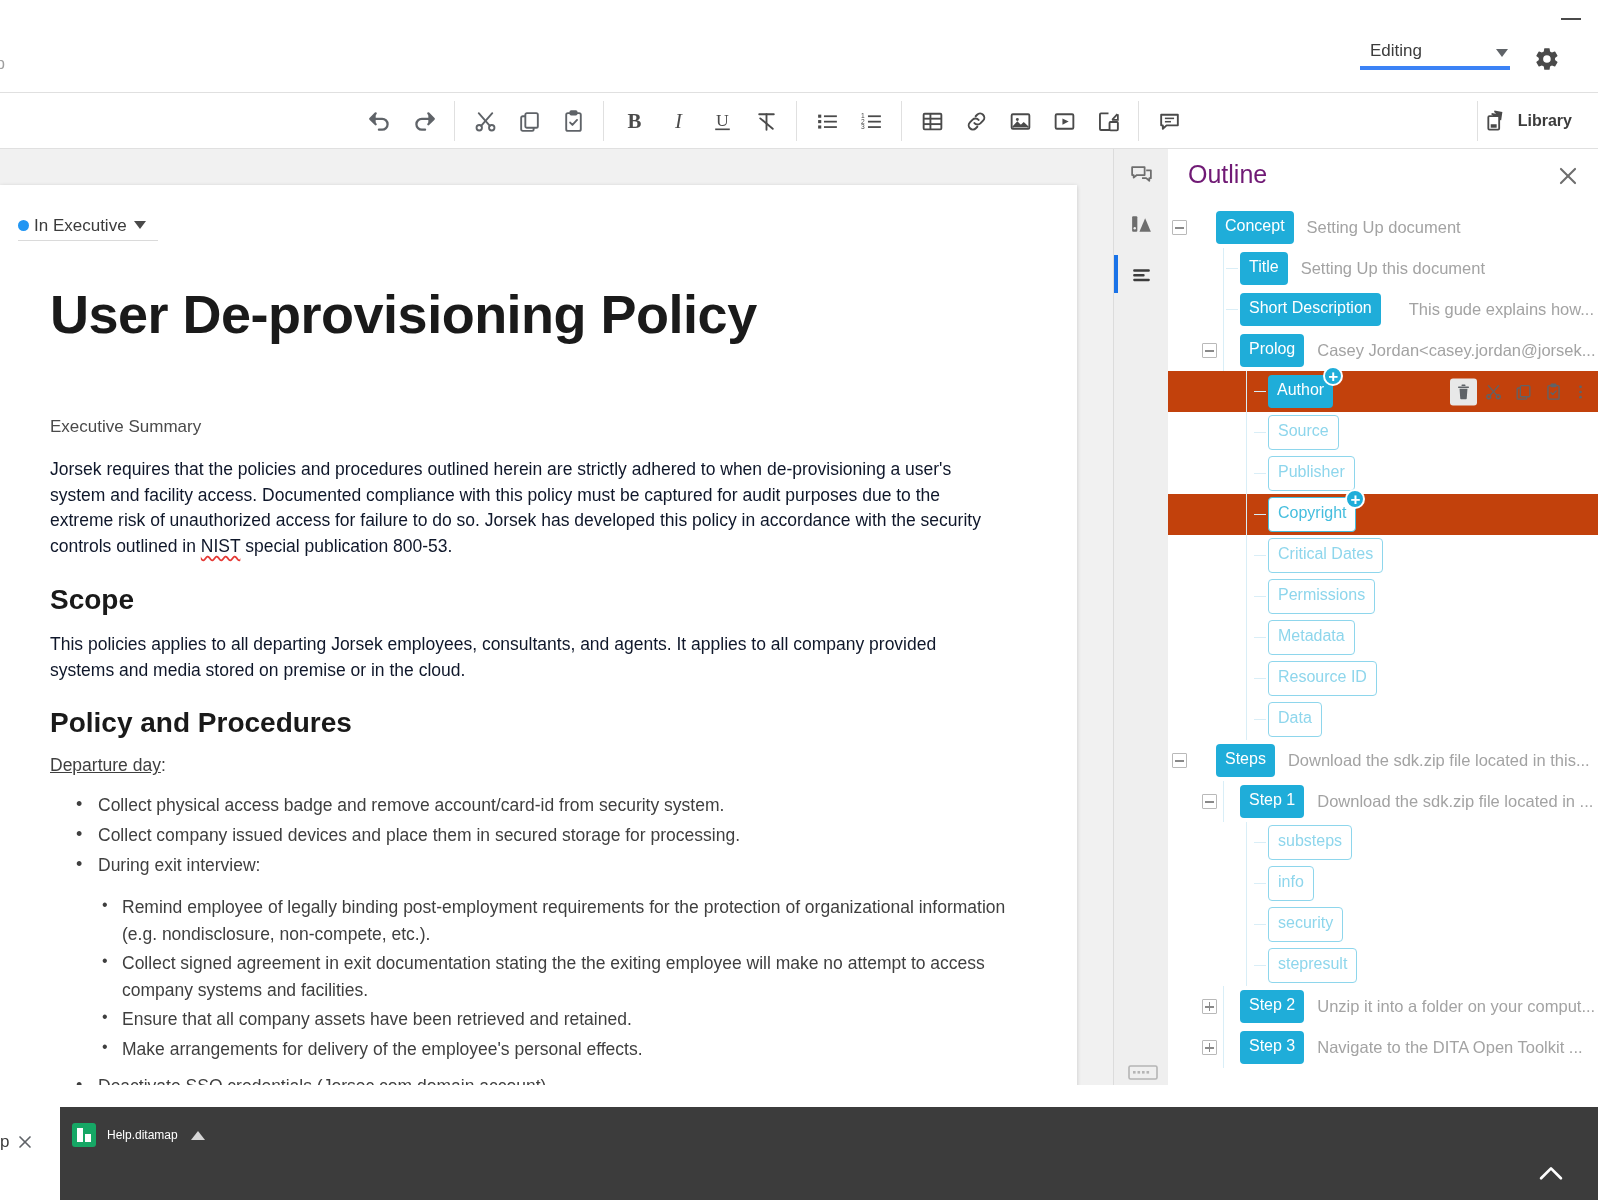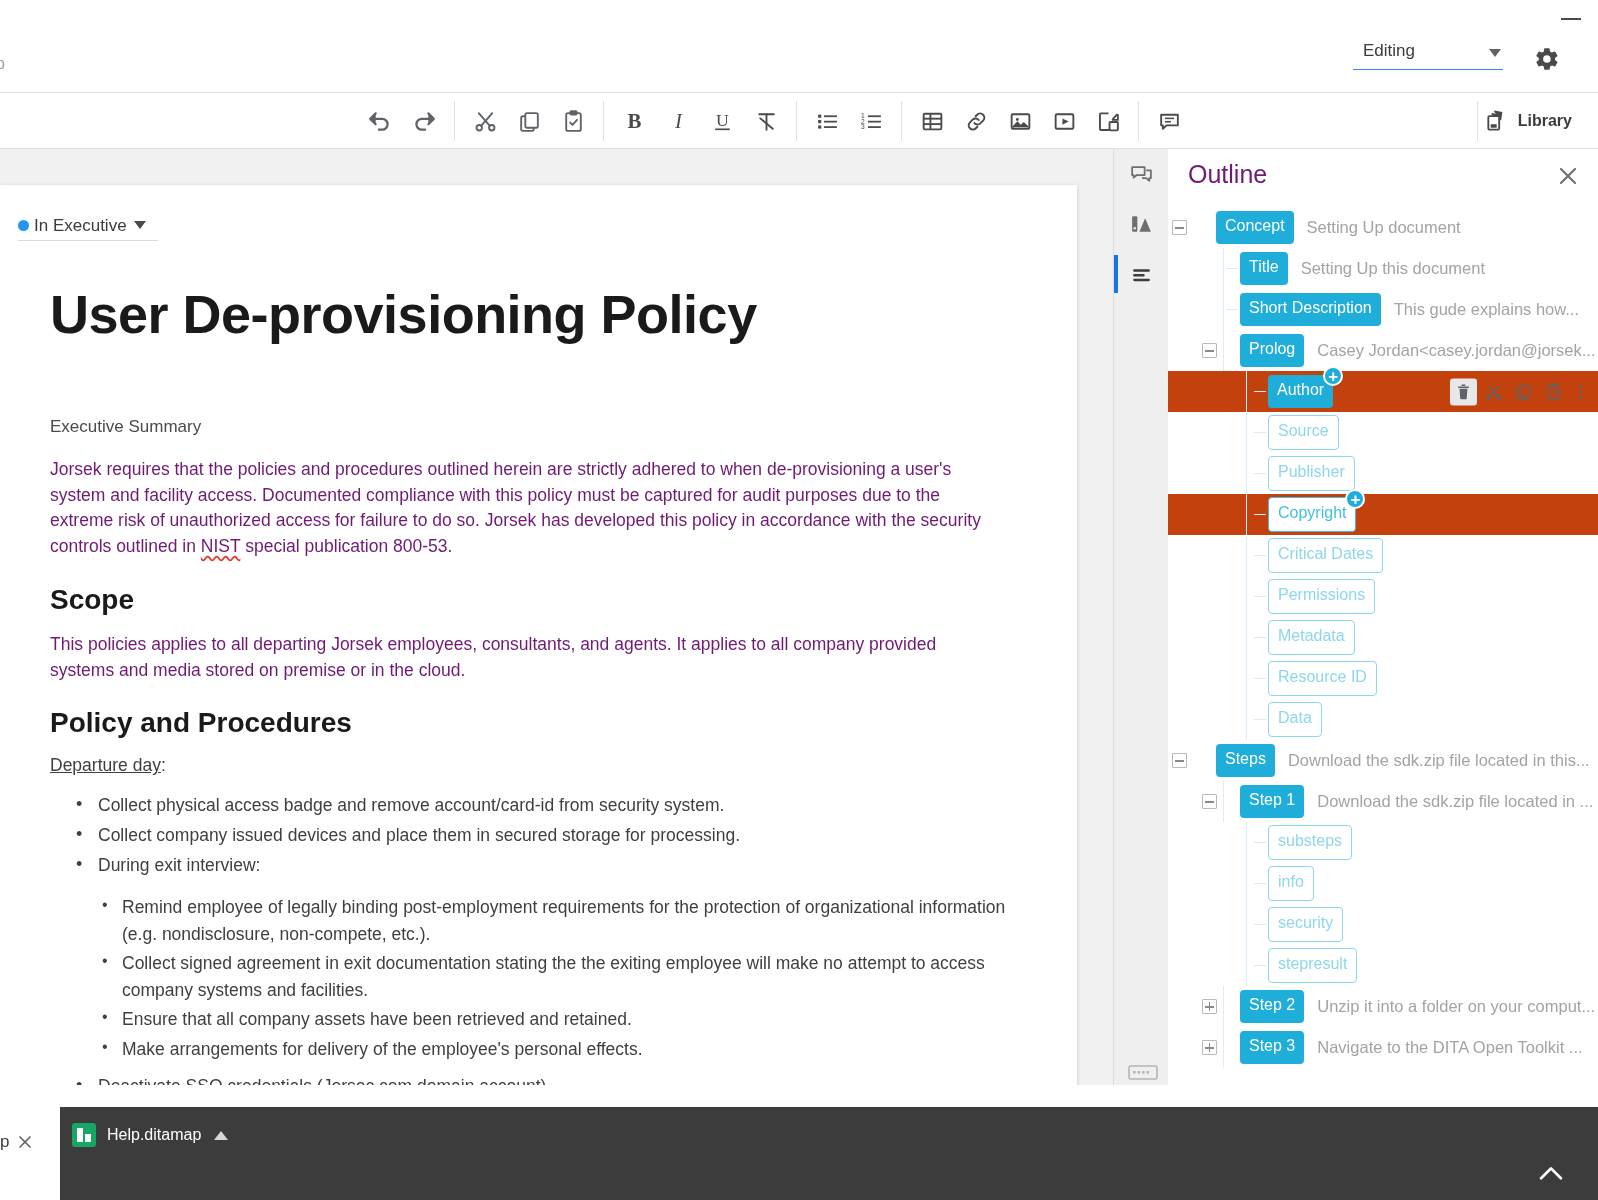--- a/index.html
+++ b/index.html
@@ -26,23 +26,23 @@
   }
   .win-minimize {
     position: absolute; right: 14px; top: 8px;
     width: 26px; height: 22px; cursor: pointer;
   }
   .win-minimize::before {
     content: ""; position: absolute; left: 3px; top: 10px;
     width: 20px; height: 2px; background: #4a4a4a;
   }
   .editing-select {
-    position: absolute; right: 95px; top: 38px;
+    position: absolute; right: 88px; top: 38px;
     width: 150px; height: 32px;
-    border-bottom: 1px solid #3b82f6;
+    border-bottom: 4px solid #3b82f6;
     cursor: pointer;
   }
   .editing-select .label {
     position: absolute; left: 10px; top: 3px;
     font-size: 17px; color: #3c3c3c;
   }
   .editing-select .caret {
     position: absolute; right: 2px; top: 11px;
     width: 0; height: 0;
     border-left: 6px solid transparent;
@@ -123,21 +123,21 @@
   }
 
   .doc-title {
     position: absolute; left: 50px; top: 98px;
     font-size: 54px; font-weight: bold; color: #1a1a1a;
     letter-spacing: -0.5px;
   }
   .doc-body { position: absolute; left: 50px; top: 232px; width: 960px; }
   .lbl-exec { font-size: 17px; color: #4a4a4a; margin-bottom: 20px; }
   .para {
-    font-size: 17.5px; color: #701a75; line-height: 1.47;
+    font-size: 17.5px; color: #0f172a; line-height: 1.47;
     margin-bottom: 24px; max-width: 955px;
   }
   .h2 {
     font-size: 28px; font-weight: bold; color: #1a1a1a;
     margin-bottom: 16px; margin-top: 0;
   }
   .sublabel {
     font-size: 17.5px; color: #3f3f3f; text-decoration: underline;
     margin-bottom: 16px; display: block;
   }
@@ -306,21 +306,21 @@
     border-radius: 3px; position: relative; flex: 0 0 auto;
   }
   .dmap-icon::before {
     content: ""; position: absolute; left: 5px; top: 5px;
     width: 6px; height: 14px; background: #ffffff;
   }
   .dmap-icon::after {
     content: ""; position: absolute; left: 13px; top: 11px;
     width: 6px; height: 8px; background: #ffffff;
   }
-  .dmap-name { font-size: 16px; color: #ffffff; }
+  .dmap-name { font-size: 12px; color: #ffffff; }
   .dmap-caret {
     width: 0; height: 0; margin-left: 2px;
     border-left: 7px solid transparent;
     border-right: 7px solid transparent;
     border-bottom: 9px solid #d6d6d6;
   }
   .bb-chevron {
     position: absolute; right: 30px; top: 50px;
     width: 34px; height: 34px; cursor: pointer; color: #ffffff;
   }
@@ -598,21 +598,21 @@
             <span class="conn" style="left: 58px; top: 20px; width: 12px;"></span>
             <span class="vline" style="left: 55px; top: 0px; height: 41px;"></span>
             <span style="position: absolute; left: 72px; display: flex; align-items: center;">
               <span class="chip filled">Title</span>
               <span class="otext">Setting Up  this document</span>
             </span>
           </div>
           <div class="orow">
             <span class="conn" style="left: 58px; top: 20px; width: 12px;"></span>
             <span class="vline" style="left: 55px; top: 0px; height: 41px;"></span>
-            <span style="position: absolute; left: 72px; display: flex; align-items: center;">
+            <span style="position: absolute; left: 72px; display: flex; align-items: center; gap: 15px;">
               <span class="chip filled">Short Description</span>
               <span class="otext">This gude explains how...</span>
             </span>
           </div>
           <div class="orow">
             <span class="toggle" style="left: 34px; top: 13px;"></span>
             <span class="vline" style="left: 55px; top: 0px; height: 41px;"></span>
             <span style="position: absolute; left: 72px; display: flex; align-items: center;">
               <span class="chip filled">Prolog</span>
               <span class="otext">Casey Jordan&lt;casey.jordan@jorsek...</span>

